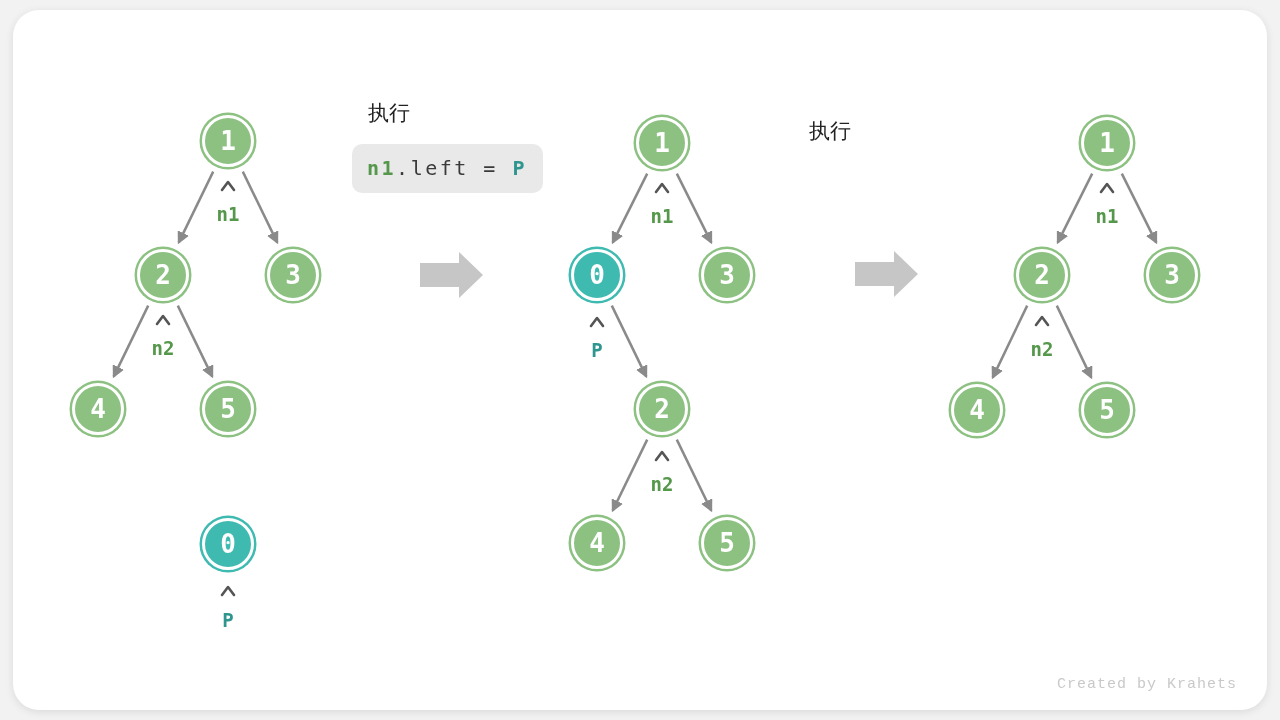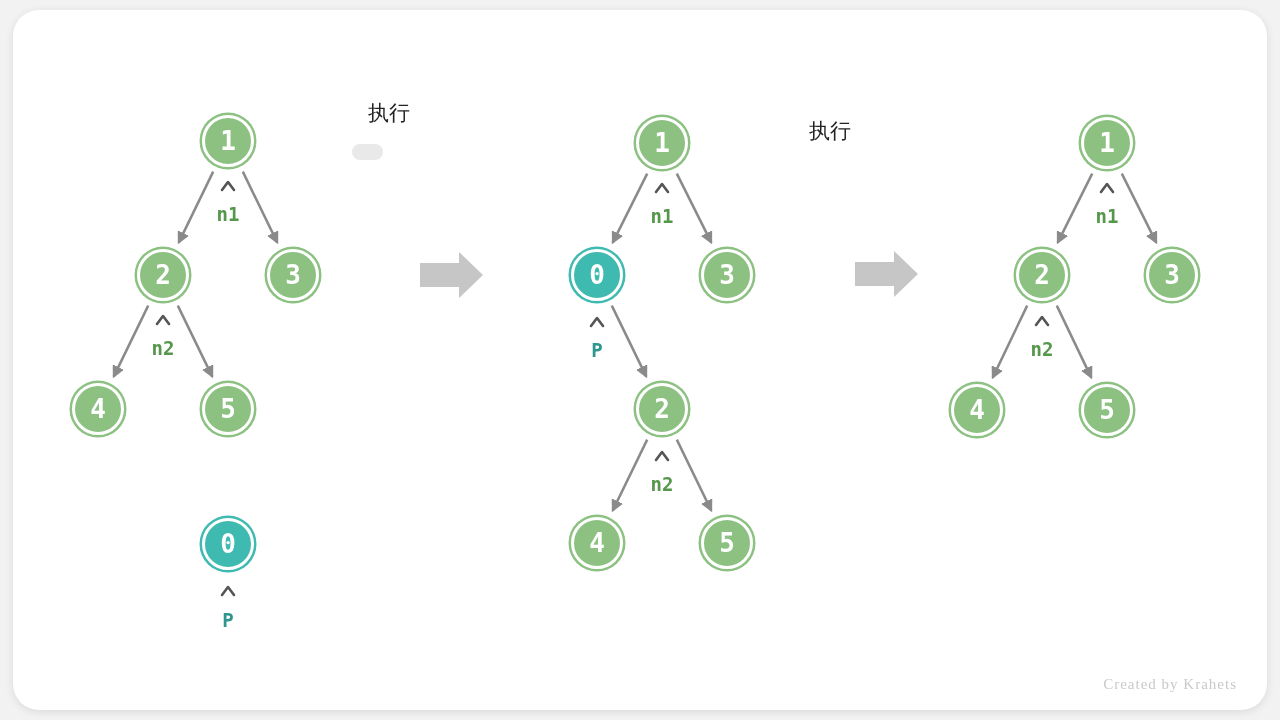--- a/index.html
+++ b/index.html
@@ -77,21 +77,21 @@
     font-weight: 500;
   }
   .code-line .kw { font-weight: 700; }
   .code-line .kw.green { color: #55974b; }
   .code-line .kw.teal  { color: #2e968e; }
   
   .watermark {
     position: absolute;
     right: 43px;
     bottom: 27px;
-    font-family: Liberation Serif, serif;
+    font-family: Liberation Mono, monospace;
     font-size: 15px;
     letter-spacing: 1px;
     color: #c9c9c9;
   }
 </style>
 </head>
 <body>
 
 <div class="card"></div>
 
@@ -154,20 +154,21 @@
 <div class="node teal" style="left:228px; top:544px">
   <span class="node-value">0</span>
 </div>
 <div class="ref-label green" style="left:228px; top:214px">n1</div>
 <div class="ref-label green" style="left:163px; top:348px">n2</div>
 <div class="ref-label teal" style="left:228px; top:620px">P</div>
 
 <div class="exec" style="left:352px; top:99px">
   <div class="exec-title">执行</div>
   <div class="code-box">
+    <div class="code-line"><span class="kw green">n1</span><span>.left = </span><span class="kw teal">P</span></div>
   </div>
 </div>
 
 <div class="node green" style="left:662px; top:143px">
   <span class="node-value">1</span>
 </div>
 <div class="node teal" style="left:597px; top:275px">
   <span class="node-value">0</span>
 </div>
 <div class="node green" style="left:727px; top:275px">

